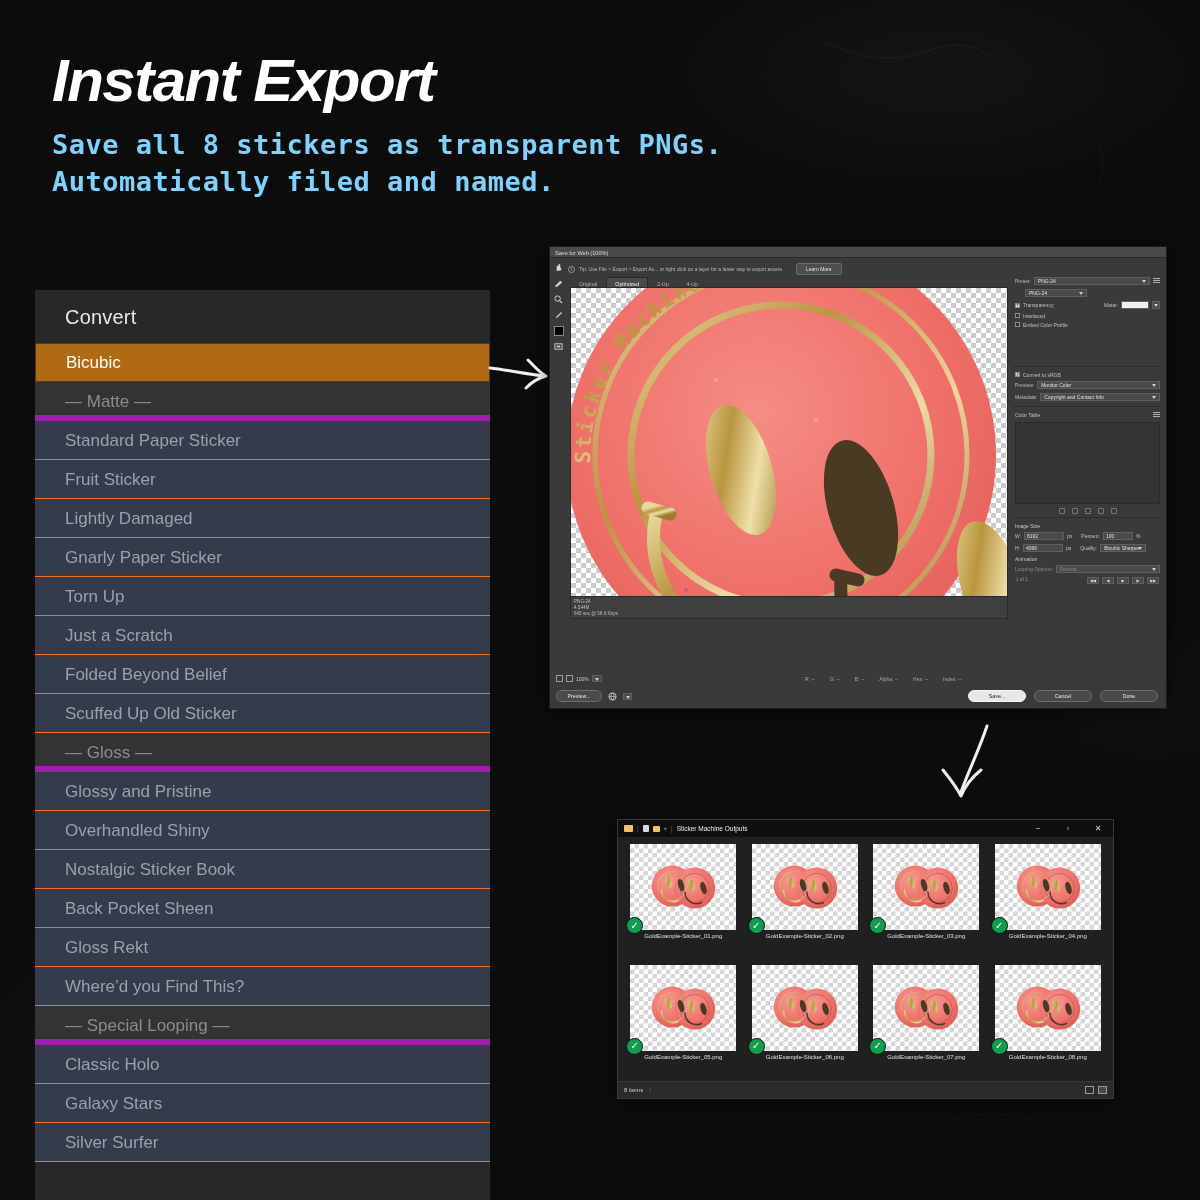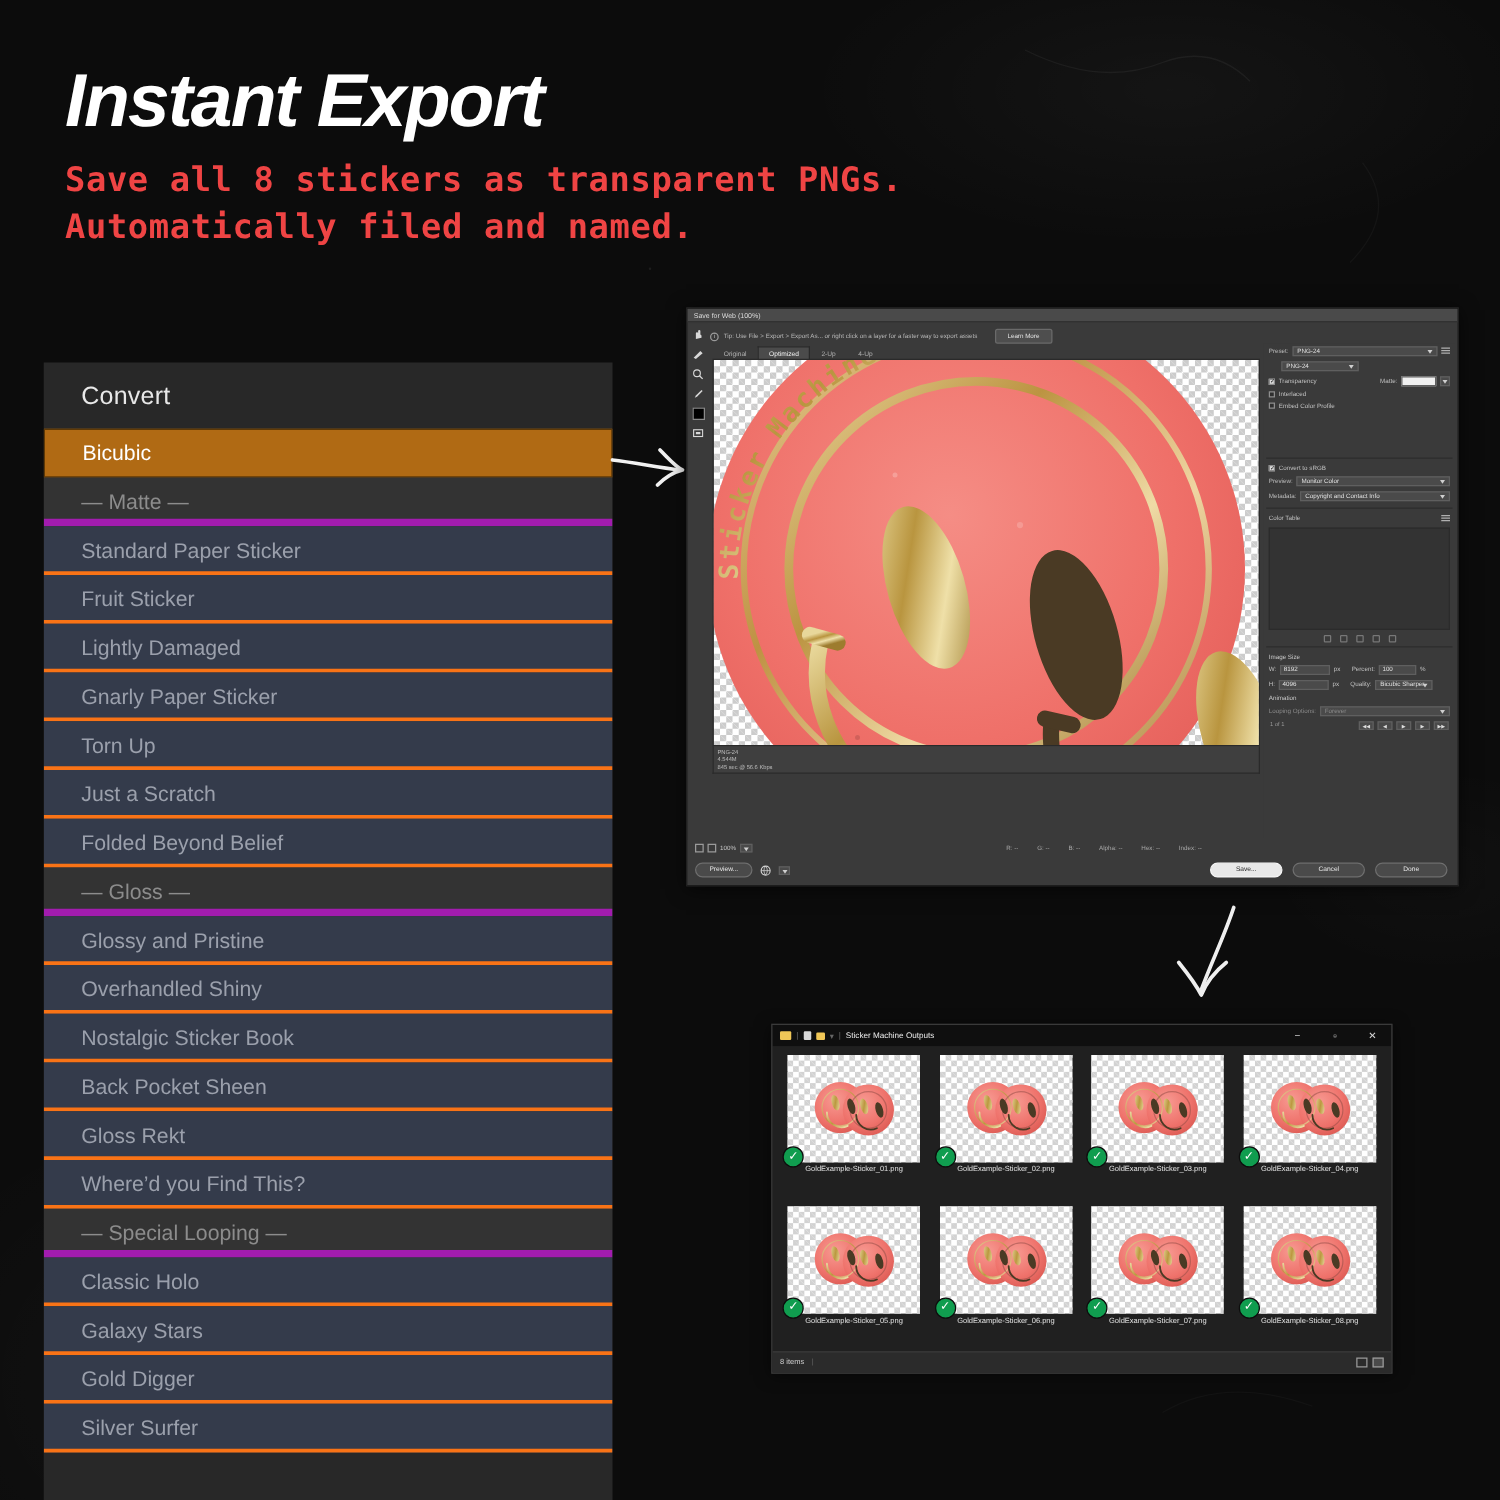--- a/index.html
+++ b/index.html
@@ -26,38 +26,38 @@
     position: absolute; left: 52px; top: 46px;
     font-family: "Liberation Sans", sans-serif;
     font-style: italic; font-weight: bold;
     font-size: 60px; letter-spacing: -1.5px;
     color: #ffffff; white-space: nowrap;
   }
   .subline {
     position: absolute; left: 52px; top: 126px;
     font-family: "DejaVu Sans Mono", monospace;
     font-weight: bold; font-size: 27px; line-height: 37px;
-    color: #ef4444; white-space: pre-line; letter-spacing: .5px;
+    color: #7dd3fc; white-space: pre-line; letter-spacing: .5px;
   }
 
   
   .actions-panel {
     position: absolute; left: 35px; top: 290px;
     width: 455px; height: 915px;
     background: #282828;
     overflow: hidden;
   }
   .actions-title {
     color: #e8e8e8; font-size: 20px; padding: 16px 0 14px 30px;
     letter-spacing: .2px;
   }
   .act-row {
     height: 39px; line-height: 39px;
     padding-left: 30px; font-size: 17px;
-    border-bottom: 3px solid #f97316;
+    border-bottom: 1px solid #f97316;
     color: #9ba0ac;
     background: #343b4b;
     white-space: nowrap; overflow: hidden;
   }
   .act-row.sel {
     background: #b06a14;
     color: #ffffff;
     border: 1px solid #5e3906;
     border-bottom-color: #5e3906;
     height: 39px; line-height: 37px;
@@ -253,31 +253,31 @@
   <div id="actions-list">
       <div class="act-row sel">Bicubic</div>
       <div class="act-row group">— Matte —</div>
       <div class="act-row">Standard Paper Sticker</div>
       <div class="act-row">Fruit Sticker</div>
       <div class="act-row">Lightly Damaged</div>
       <div class="act-row">Gnarly Paper Sticker</div>
       <div class="act-row">Torn Up</div>
       <div class="act-row">Just a Scratch</div>
       <div class="act-row">Folded Beyond Belief</div>
+      <div class="act-row">Scuffed Up Old Sticker</div>
       <div class="act-row group">— Gloss —</div>
       <div class="act-row">Glossy and Pristine</div>
       <div class="act-row">Overhandled Shiny</div>
       <div class="act-row">Nostalgic Sticker Book</div>
       <div class="act-row">Back Pocket Sheen</div>
       <div class="act-row">Gloss Rekt</div>
       <div class="act-row">Where’d you Find This?</div>
       <div class="act-row group">— Special Looping —</div>
       <div class="act-row">Classic Holo</div>
       <div class="act-row">Galaxy Stars</div>
-      <div class="act-row">Gold Digger</div>
       <div class="act-row">Silver Surfer</div>
     </div>
 </div>
 
 <svg class="arrow" style="left:486px; top:344px;" width="70" height="52">
   <path d="M4,24 C22,26 40,30 58,32" stroke="#f2f2f2" stroke-width="3" fill="none" stroke-linecap="round"></path>
   <path d="M42,16 C50,24 54,29 60,32 C52,34 46,38 40,44" stroke="#f2f2f2" stroke-width="3" fill="none" stroke-linecap="round" stroke-linejoin="round"></path>
 </svg>
 
 <div class="sfw">

